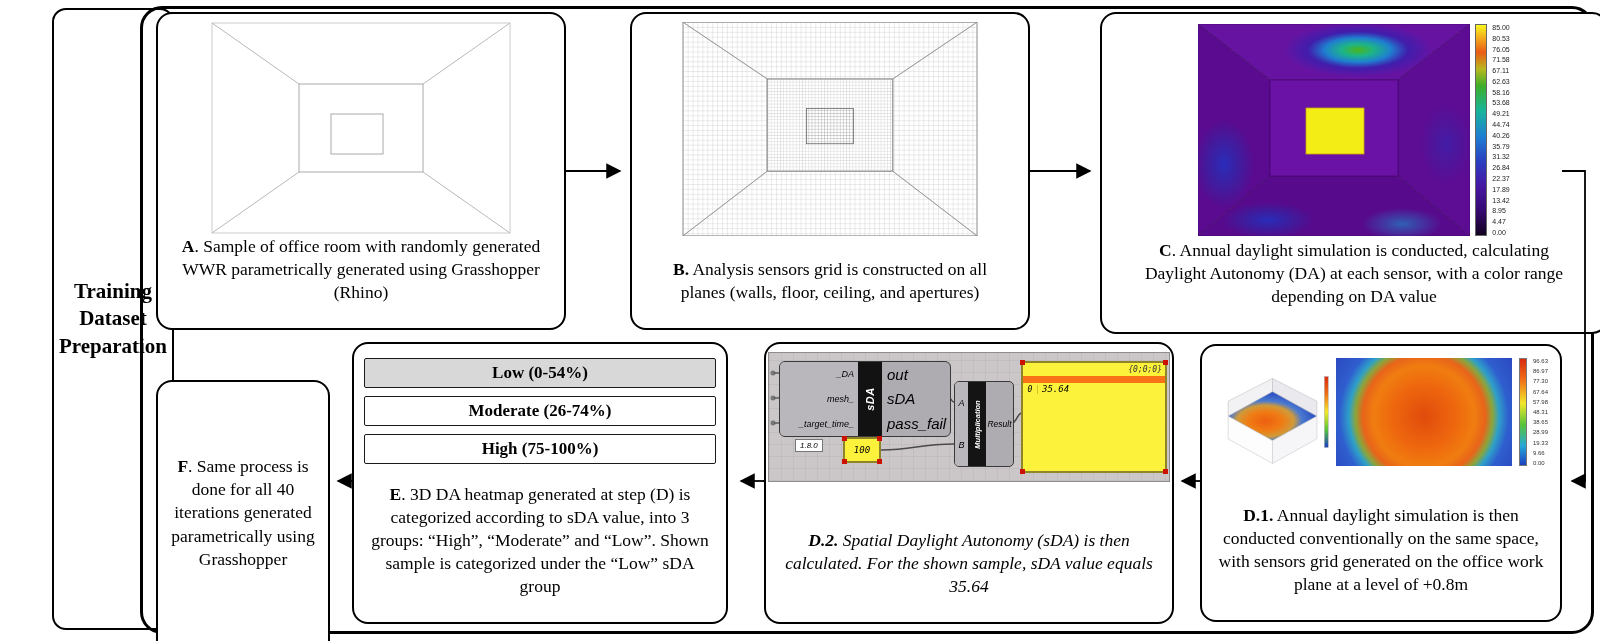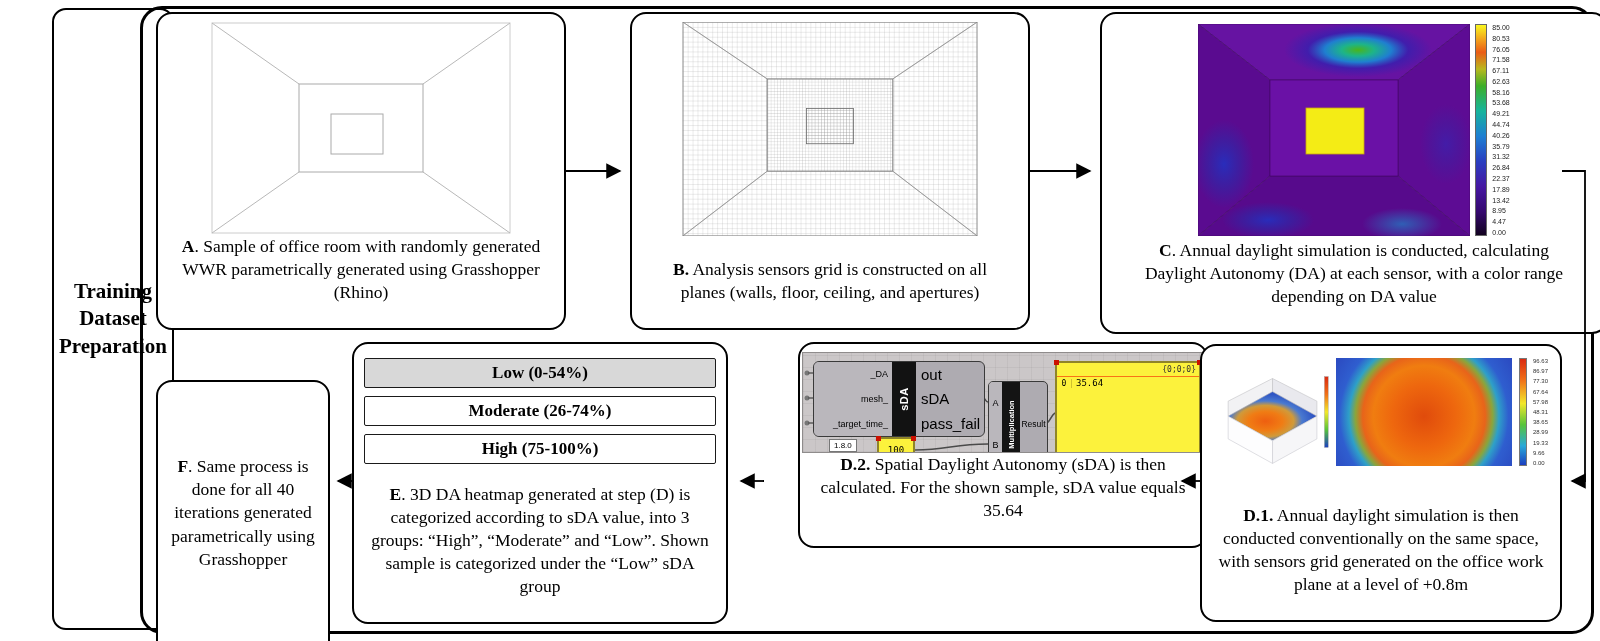--- a/index.html
+++ b/index.html
@@ -15,21 +15,21 @@
   .main-box{left:140px;top:6px;width:1454px;height:628px;border-width:3px;border-radius:22px;background:transparent;}
 
   
   .panel{display:flex;flex-direction:column;align-items:center;justify-content:space-between;
          padding:8px 10px 24px;z-index:2;}
   #panel-a{left:156px;top:12px;width:410px;height:318px;}
   #panel-b{left:630px;top:12px;width:400px;height:318px;}
   #panel-c{left:1100px;top:12px;width:508px;height:322px;}
   #panel-f{left:156px;top:342px;width:174px;height:282px;justify-content:center;margin-top:38px;}
   #panel-e{left:352px;top:342px;width:376px;height:282px;}
-  #panel-d2{left:798px;top:342px;width:410px;height:206px;}
+  #panel-d2{left:764px;top:342px;width:410px;height:282px;font-style:italic;}
   #panel-d1{left:1200px;top:344px;width:362px;height:278px;}
 
   .caption{font-size:17.5px;line-height:1.32;text-align:center;}
   .caption .lbl{font-weight:bold;}
   .cap-a{max-width:362px;} .cap-b{max-width:352px;} .cap-c{max-width:438px;}
   .cap-d1{max-width:334px;} .cap-d2{max-width:386px;} .cap-e{max-width:358px;}
   .cap-f{max-width:152px;}
 
   
   .c-top{display:flex;flex-direction:row;align-items:flex-start;justify-content:center;gap:5px;margin-top:2px;}
@@ -75,21 +75,21 @@
     font-size:9px;font-family:"DejaVu Sans Mono",monospace;}
   .gh-mult{position:absolute;left:185px;top:28px;width:58px;height:84px;display:flex;
     background:#aeabb1;border:1px solid #3a3a3a;border-radius:5px;overflow:hidden;}
   .gh-mult .min{width:13px;display:flex;flex-direction:column;justify-content:space-around;
     font-size:9px;text-align:center;background:#bab7bc;}
   .gh-mult .core{width:18px;background:#141414;color:#fff;display:flex;align-items:center;justify-content:center;}
   .gh-mult .core span{transform:rotate(-90deg);font-size:7.5px;font-weight:bold;white-space:nowrap;}
   .gh-mult .mout{flex:1;display:flex;align-items:center;justify-content:center;font-size:8.5px;}
   .gh-panel{position:absolute;left:252px;top:8px;width:146px;height:112px;background:#fcf23c;
     border:2px solid #8f8428;box-sizing:border-box;}
-  .gh-panel-header{height:13px;border-bottom:1px solid #f97316;font-family:"DejaVu Sans Mono",monospace;
+  .gh-panel-header{height:13px;border-bottom:7px solid #f97316;font-family:"DejaVu Sans Mono",monospace;
     font-size:8px;text-align:right;padding-right:3px;color:#333;line-height:13px;}
   .gh-panel-row{display:flex;height:12px;align-items:center;}
   .gh-panel-row .idx{width:14px;border-right:1px solid #cfc22e;font-size:8px;text-align:center;
     font-family:"DejaVu Sans Mono",monospace;}
   .gh-panel-row .val{font-size:9px;padding-left:4px;font-family:"DejaVu Sans Mono",monospace;}
   .corner{position:absolute;width:5px;height:5px;background:#cc1100;}
   .c-tl{left:-3px;top:-3px;} .c-tr{right:-3px;top:-3px;} .c-bl{left:-3px;bottom:-3px;} .c-br{right:-3px;bottom:-3px;}
   .gh-wires{position:absolute;left:0;top:0;pointer-events:none;}
 
   .arrow-layer{position:absolute;left:0;top:0;width:1600px;height:641px;z-index:3;pointer-events:none;}

